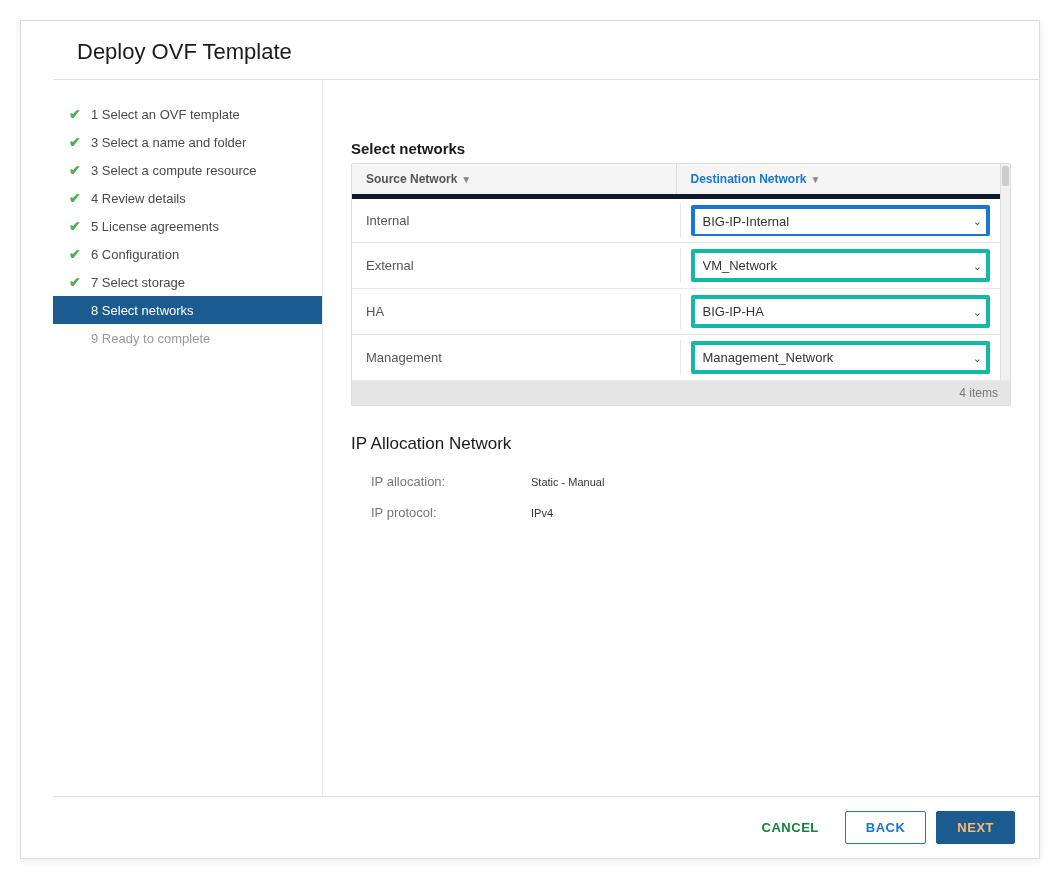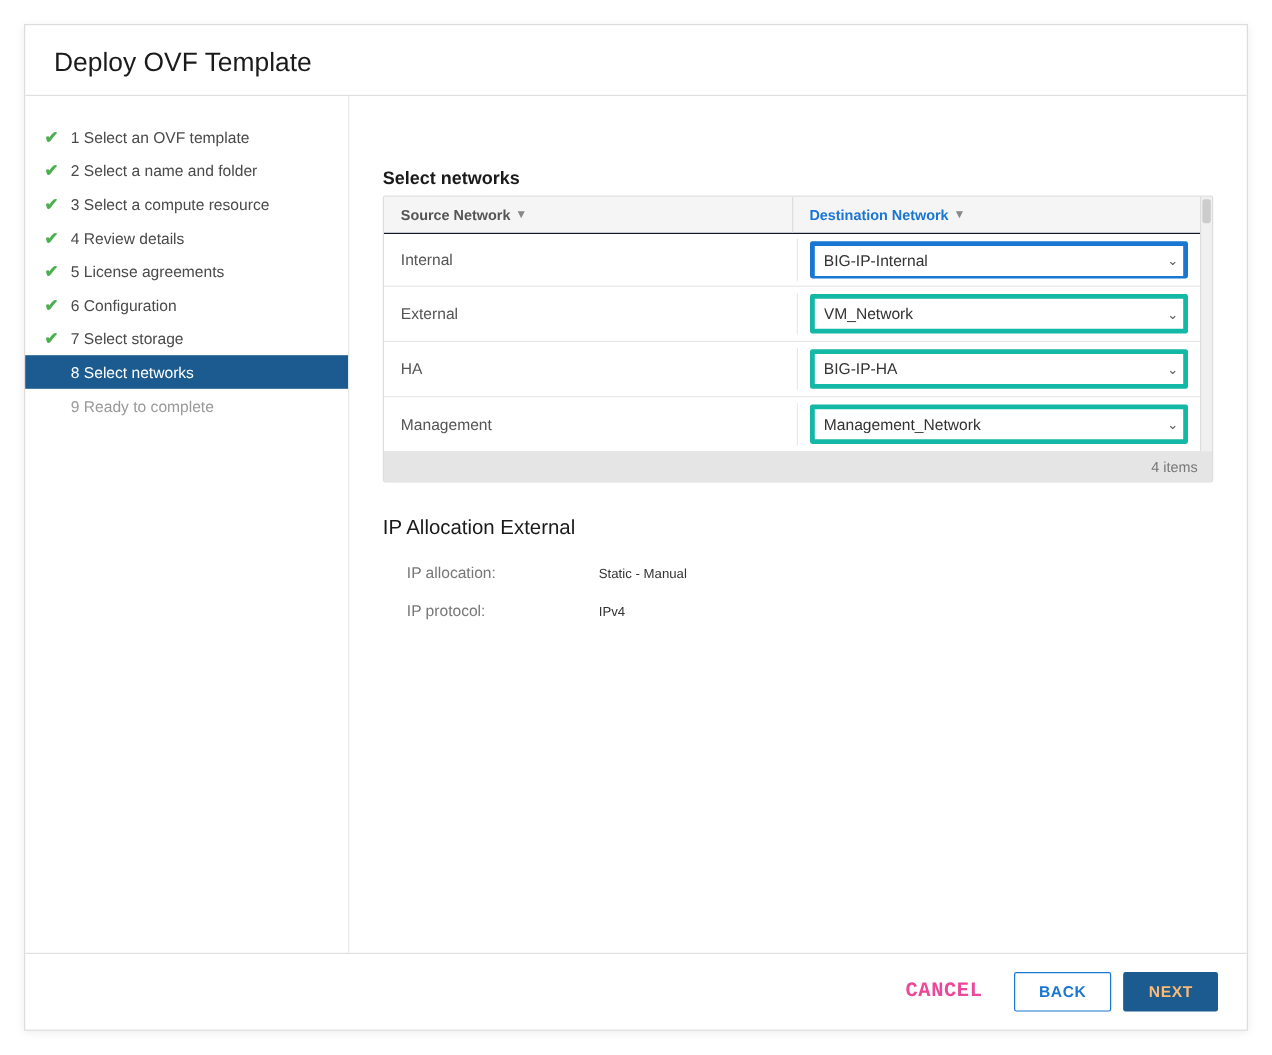--- a/index.html
+++ b/index.html
@@ -15,20 +15,21 @@
     }
 
     .dialog {
       background: #fff;
       border: 1px solid #ddd;
       margin: 20px;
       flex: 1;
       display: flex;
       flex-direction: column;
       box-shadow: 0 2px 8px rgba(0,0,0,0.08);
+      padding-left: 32px;
     }
 
     .dialog-header {
       padding: 18px 24px 14px;
       border-bottom: 1px solid #e0e0e0;
     }
 
     .dialog-title {
       font-size: 22px;
       font-weight: 300;
@@ -115,21 +116,21 @@
     .network-table {
       border: 1px solid #ddd;
       border-radius: 2px;
       overflow: hidden;
       margin-bottom: 28px;
     }
 
     .table-header {
       display: flex;
       background: #f5f5f5;
-      border-bottom: 1px solid #0f172a;
+      border-bottom: 5px solid #0f172a;
     }
 
     .col-source {
       flex: 1;
       padding: 8px 14px;
       font-size: 12px;
       font-weight: 600;
       color: #555;
       display: flex;
       align-items: center;
@@ -268,28 +269,27 @@
       justify-content: flex-end;
       align-items: center;
       padding: 14px 24px;
       gap: 10px;
       border-top: 1px solid #e0e0e0;
     }
 
     .btn-cancel {
       background: none;
       border: none;
-      color: #ec4899;
-      font-size: 17px;
+      color: #15803d;
+      font-size: 13px;
       font-weight: 600;
       cursor: pointer;
       padding: 8px 16px;
       letter-spacing: 0.5px;
       text-transform: uppercase;
-      font-family: Liberation Mono, monospace;
     }
 
     .btn-back {
       background: #fff;
       border: 1px solid #1976d2;
       color: #1976d2;
       font-size: 13px;
       font-weight: 600;
       cursor: pointer;
       padding: 8px 20px;
@@ -323,21 +323,21 @@
 
     <div class="sidebar">
 
       <div class="sidebar-item completed">
         <span class="check-icon">✔</span>
         <span>1 Select an OVF template</span>
       </div>
 
       <div class="sidebar-item completed">
         <span class="check-icon">✔</span>
-        <span>2 Select a name and folder</span>
+        <span>3 Select a name and folder</span>
       </div>
 
       <div class="sidebar-item completed">
         <span class="check-icon">✔</span>
         <span>3 Select a compute resource</span>
       </div>
 
       <div class="sidebar-item completed">
         <span class="check-icon">✔</span>
         <span>4 Review details</span>
@@ -451,21 +451,21 @@
             <div style="height:20px;background:#ccc;margin:2px 1px;border-radius:2px;"></div>
           </div>
         </div>
 
         <div class="table-footer">
           <span>4 items</span>
         </div>
       </div>
 
       <div>
-        <div class="ip-section-title">IP Allocation External</div>
+        <div class="ip-section-title">IP Allocation Network</div>
 
         <div class="ip-row">
           <div class="ip-label">IP allocation:</div>
           <div class="ip-value">Static - Manual</div>
         </div>
 
         <div class="ip-row">
           <div class="ip-label">IP protocol:</div>
           <div class="ip-value">IPv4</div>
         </div>

